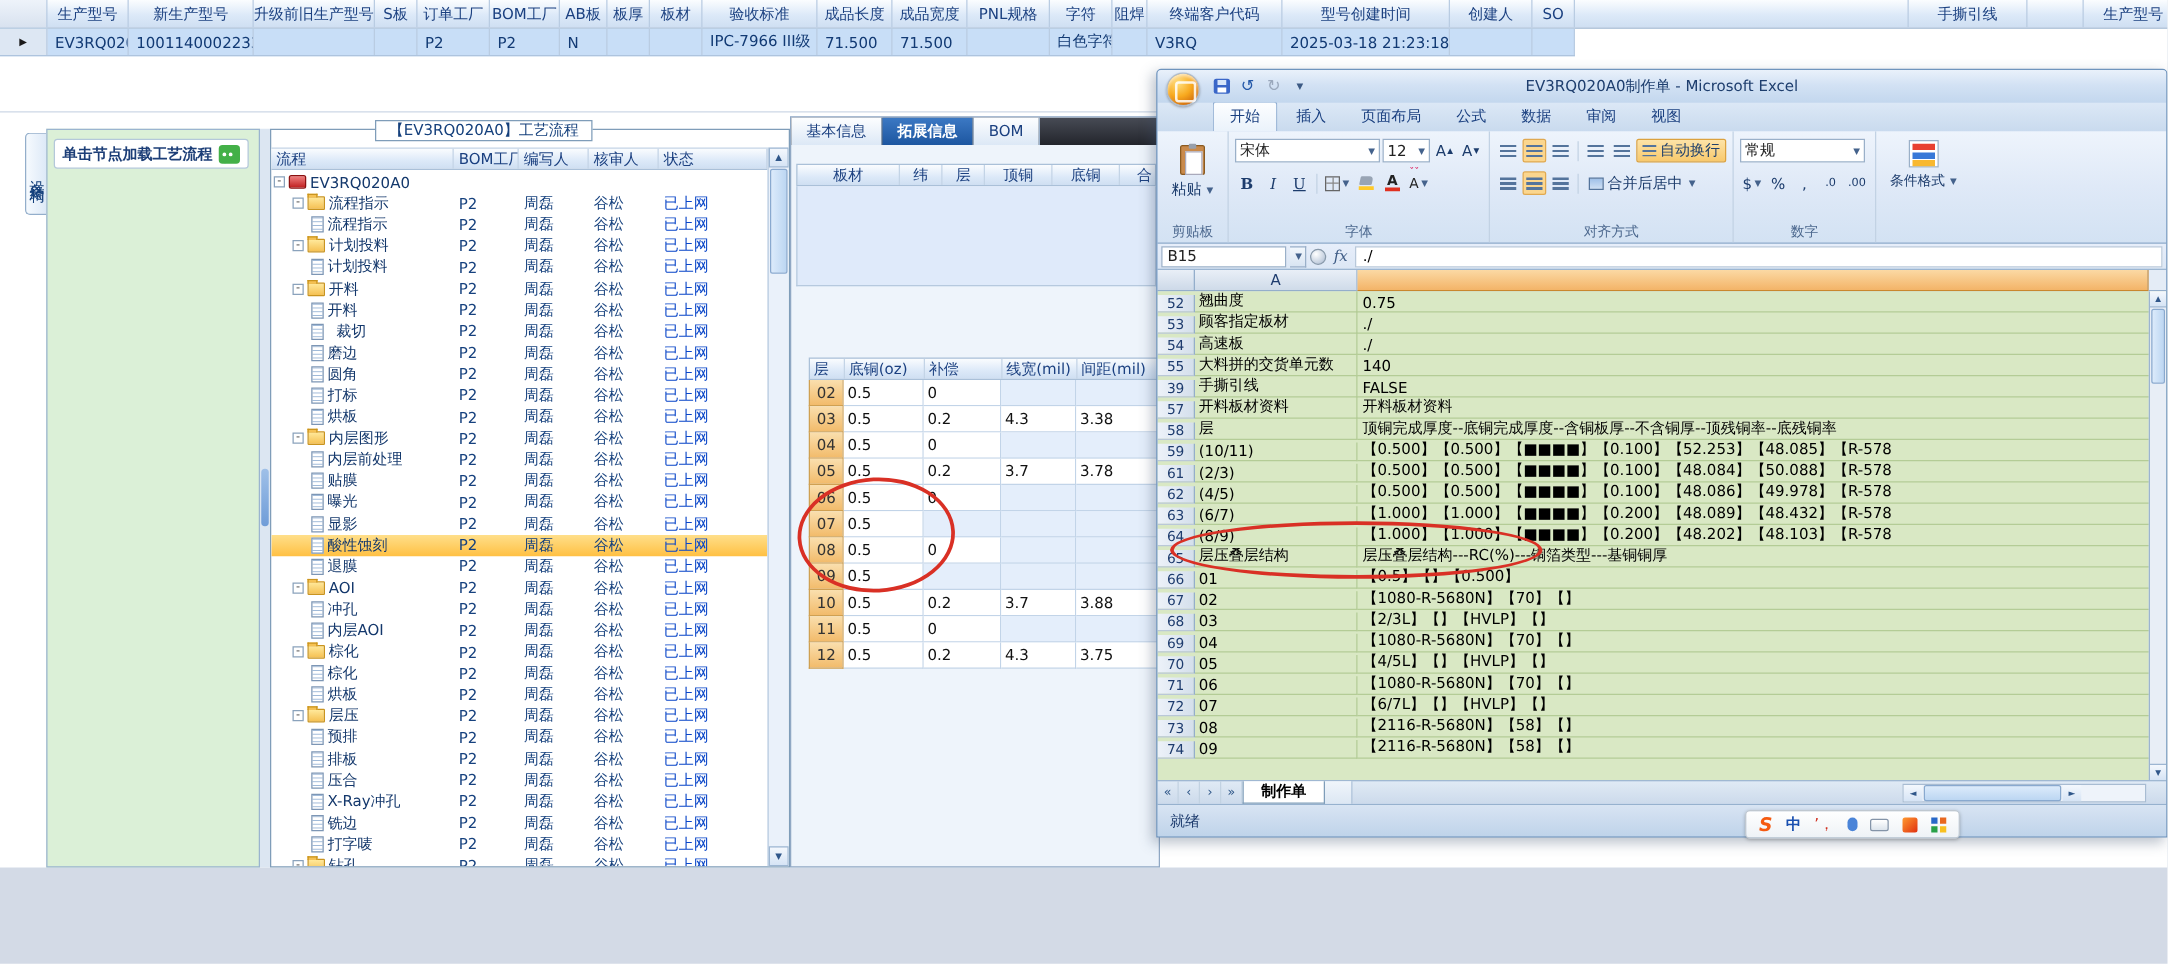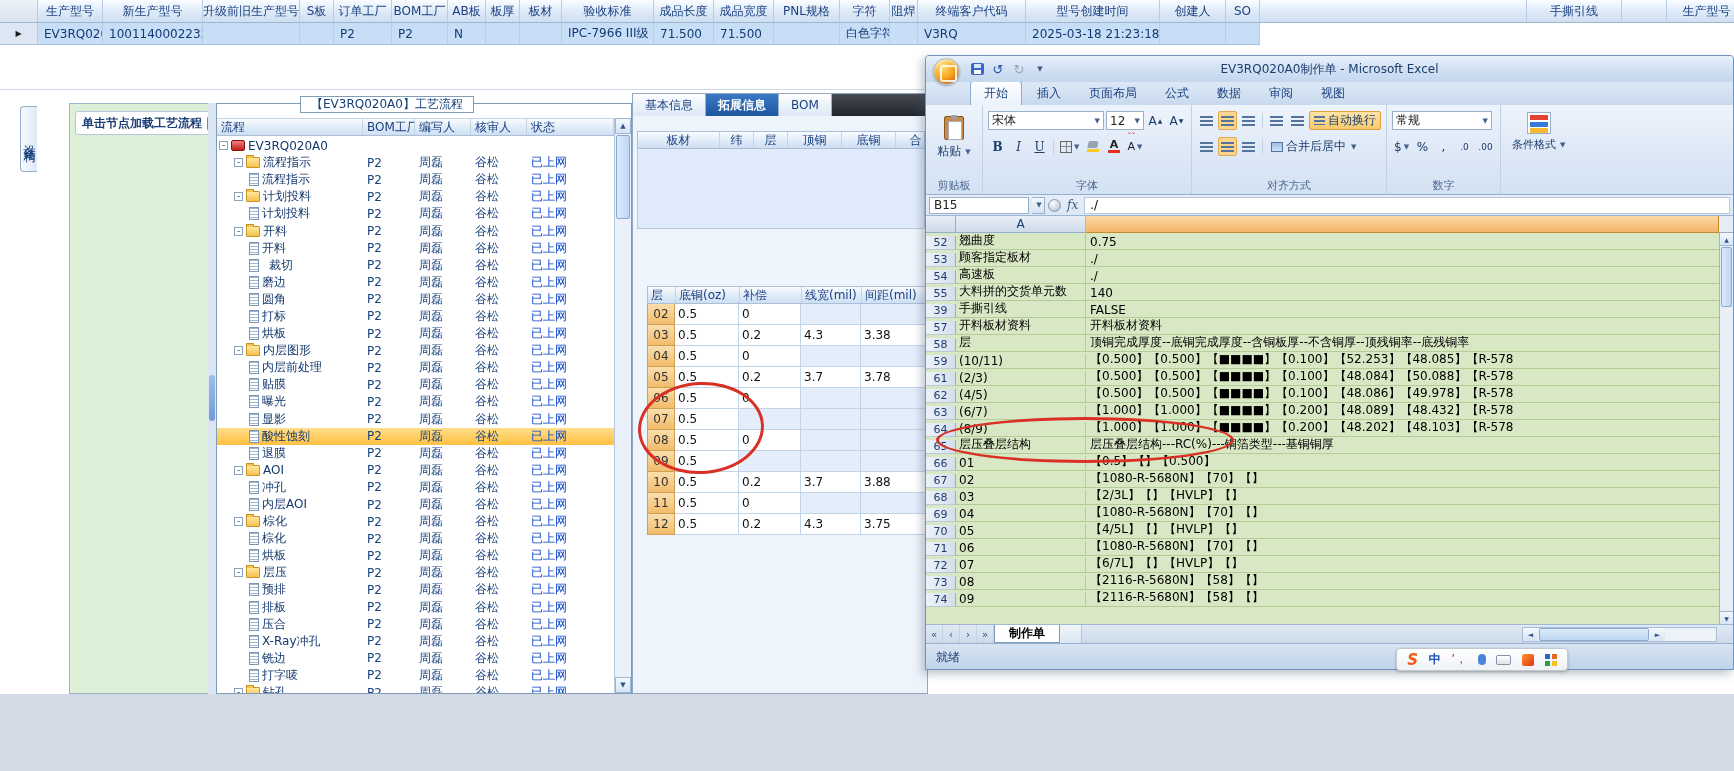--- a/index.html
+++ b/index.html
@@ -15,21 +15,21 @@
 .ghead{color:#1b4080;}
 .gcorner{width:38px;background:linear-gradient(#eef3fa,#d8e2ef);}
 .grid-data-row{position:absolute;left:0;top:23px;width:1260px;height:22px;display:flex;z-index:2;background:#c8def7;border-bottom:1px solid #aec4de;overflow:hidden;}
 .grid-data-row .gcorner{background:#dde7f3;}
 .marker{font-size:8px;color:#1a1a1a;}
 .gval{justify-content:flex-start;padding-left:6px;color:#123a74;border-right:1px solid #b9cce2;}
 
 
 .vtab{position:absolute;left:20px;top:106px;width:17px;height:66px;z-index:3;background:linear-gradient(90deg,#f6fafe,#dde9f7);border:1px solid #93aecb;border-right:none;border-radius:4px 0 0 4px;display:flex;align-items:center;justify-content:center;}
 .vtab span{writing-mode:vertical-rl;letter-spacing:2px;font-size:12px;color:#15407c;}
-.green-panel{position:absolute;left:37px;top:103px;width:171px;height:591px;z-index:2;background:#dbf0d7;border:1px solid #9ab4cf;margin-left:32px;}
+.green-panel{position:absolute;left:37px;top:103px;width:171px;height:591px;z-index:2;background:#dbf0d7;border:1px solid #9ab4cf;}
 .hint-bubble{position:absolute;left:5px;top:7px;height:24px;display:flex;align-items:center;gap:5px;background:#fff;border:1px solid #b4c8da;border-radius:3px;padding:0 6px;font-weight:bold;color:#1c3e77;}
 .chat-icon{width:17px;height:15px;background:#43b048;border-radius:3px;position:relative;flex:0 0 17px;}
 .chat-icon::before{content:"";position:absolute;left:3px;bottom:-4px;border:4px solid transparent;border-top-color:#43b048;border-left-width:2px;border-right-width:2px;}
 .chat-icon::after{content:"";position:absolute;left:3px;top:6px;width:3px;height:3px;background:#fff;border-radius:50%;box-shadow:5px 0 #fff;}
 .splitter{position:absolute;left:208px;top:103px;width:8px;height:591px;z-index:2;background:#dce6f2;}
 .splitter::before{content:"";position:absolute;left:1px;top:272px;width:6px;height:46px;background:linear-gradient(#9fc0e8,#6f9cd8);border-radius:3px;}
 
 
 .tree-panel{position:absolute;left:216px;top:103px;width:416px;height:591px;z-index:2;background:#fff;border:1px solid #7f9db9;overflow:hidden;}
 .tree-title{position:absolute;left:300px;top:96px;z-index:4;background:#fff;border:1px solid #7f9db9;padding:0 10px;height:17px;line-height:15px;color:#15407c;white-space:nowrap;}

